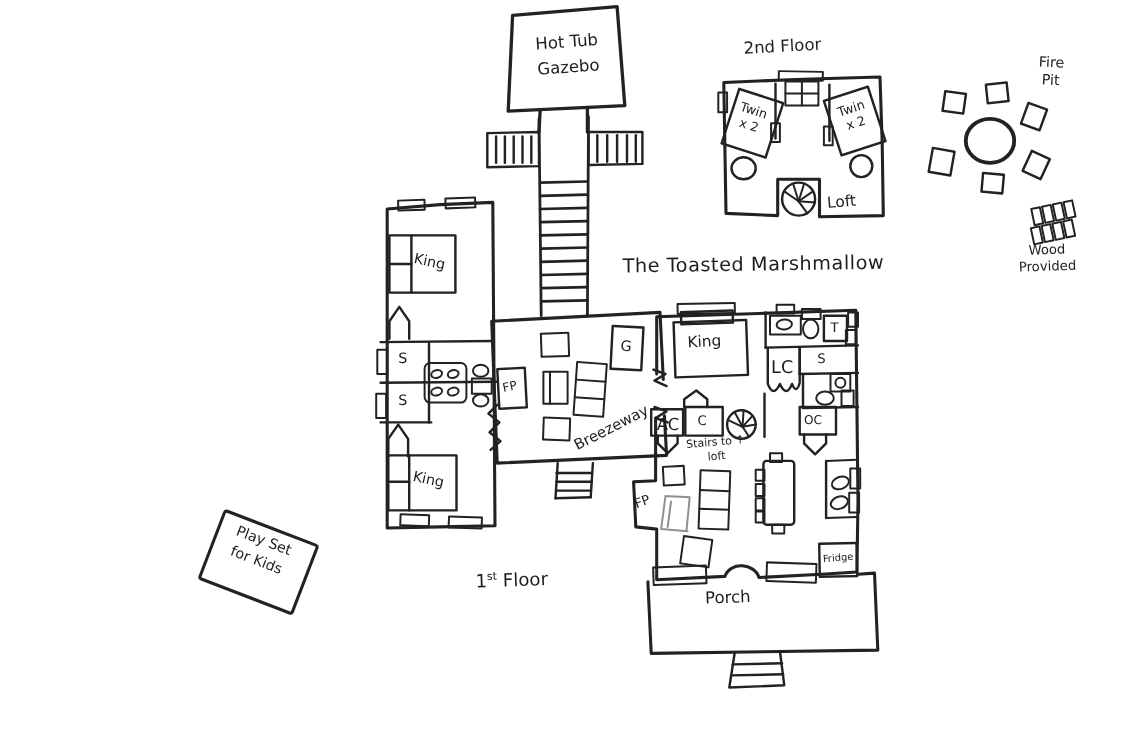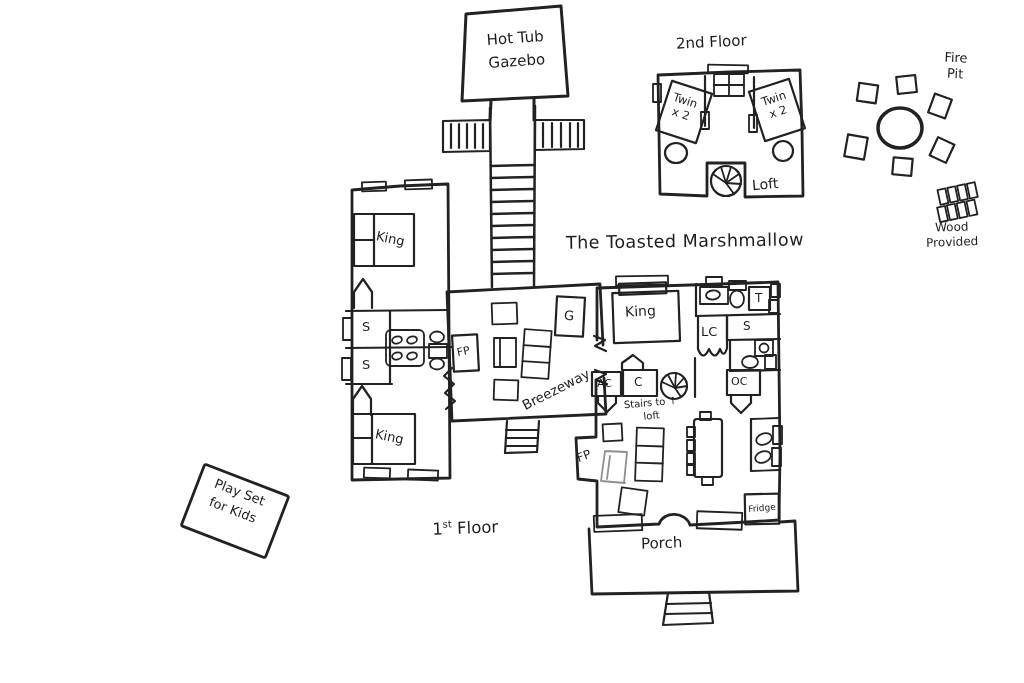--- a/index.html
+++ b/index.html
@@ -303,24 +303,24 @@
 
 <div class="lbl" style="left:376px;top:231px;font-size:13px;transform:rotate(12deg);">King</div>
 <div class="lbl" style="left:375px;top:429px;font-size:13px;transform:rotate(12deg);">King</div>
 <div class="lbl" style="left:362px;top:319px;font-size:13px;">S</div>
 <div class="lbl" style="left:362px;top:357px;font-size:13px;">S</div>
 <div class="lbl" style="left:457px;top:345px;font-size:11px;transform:rotate(-12deg);">FP</div>
 <div class="lbl" style="left:564px;top:308px;font-size:13px;transform:rotate(4deg);">G</div>
 <div class="lbl c" style="left:516px;top:381px;width:80px;font-size:13.5px;transform:rotate(-27deg);">Breezeway</div>
 
 <div class="lbl" style="left:625px;top:303px;font-size:14px;transform:rotate(-3deg);">King</div>
-<div class="lbl" style="left:701px;top:324px;font-size:13px;">LC</div>
+<div class="lbl" style="left:701px;top:324px;font-size:16px;">LC</div>
 <div class="lbl" style="left:743px;top:319px;font-size:12px;">S</div>
 <div class="lbl" style="left:755px;top:291px;font-size:12px;">T</div>
-<div class="lbl" style="left:597px;top:377px;font-size:11px;">AC</div>
+<div class="lbl" style="left:597px;top:377px;font-size:15px;">AC</div>
 <div class="lbl" style="left:634px;top:375px;font-size:12px;">C</div>
 <div class="lbl" style="left:731px;top:375px;font-size:11px;">OC</div>
 <div class="lbl c" style="left:618px;top:397px;width:66px;font-size:10px;transform:rotate(-5deg);">Stairs to ↑
 loft</div>
 <div class="lbl" style="left:577px;top:449px;font-size:12px;transform:rotate(-20deg);">FP</div>
 <div class="lbl c" style="left:745px;top:503px;width:34px;font-size:9px;transform:rotate(-5deg);">Fridge</div>
 
 <div class="lbl" style="left:641px;top:534px;font-size:15px;transform:rotate(-2deg);">Porch</div>
 
 <div class="lbl" style="left:432px;top:497px;font-size:16.5px;transform:rotate(-2deg);">

